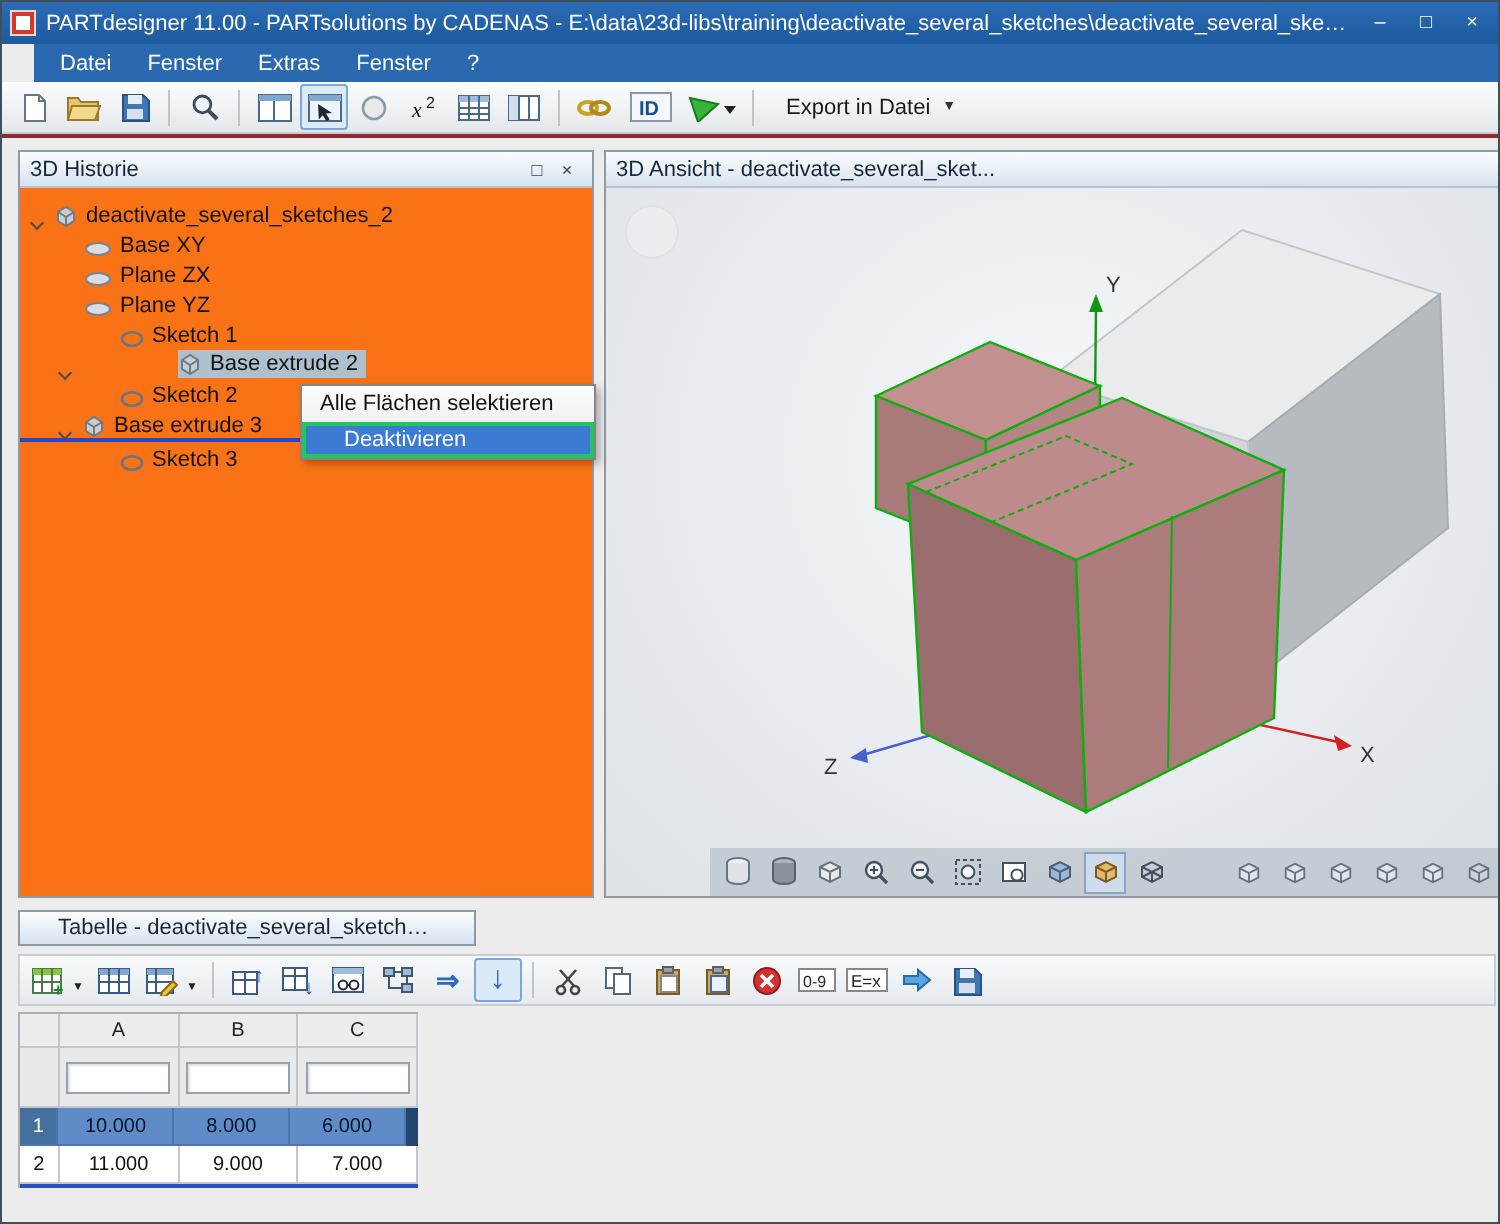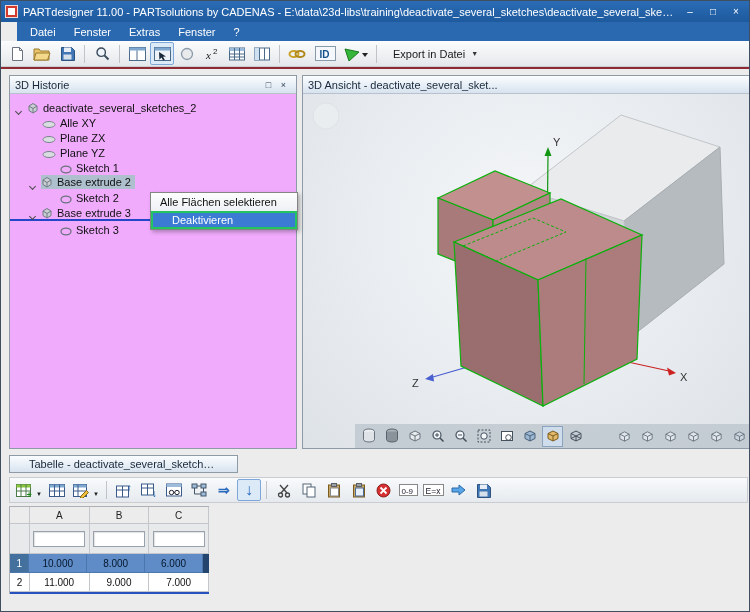--- a/index.html
+++ b/index.html
@@ -20,33 +20,33 @@
   .toolbar{position:absolute;top:40px;left:0;right:0;height:26px;background:linear-gradient(#fbfcfd,#e5e8eb);border-bottom:1px solid #c9ccd0;display:flex;align-items:center;padding-left:4px;gap:1px;}
   .tbtn{width:24px;height:23px;display:flex;align-items:center;justify-content:center;border:1px solid transparent;border-radius:2px;flex:none;}
   .tbtn.pressed{border-color:#7da7d9;background:#dce9f7;}
   .tbtn.wide{width:30px;}
   .tsep{width:1px;height:18px;background:#c0c4c8;margin:0 4px;flex:none;}
   .export-btn{display:flex;align-items:center;gap:6px;padding:3px 9px;margin-left:2px;color:#1a1a1a;}
   .caret{font-size:7px;color:#333;}
   .accent-line{position:absolute;top:66px;left:0;right:0;height:2px;background:#8e2a33;}
 
   
-  .panel{position:absolute;background:#f0abfc;border:1px solid #8e9aa6;}
+  .panel{position:absolute;background:#f97316;border:1px solid #8e9aa6;}
   .panel-hd{height:18px;background:linear-gradient(#fbfdff,#d7e3ef);border-bottom:1px solid #b7c2cd;display:flex;align-items:center;padding:0 5px;color:#18283a;}
   .hd-title{flex:1;white-space:nowrap;overflow:hidden;text-overflow:ellipsis;}
   .hd-btn{width:15px;height:14px;display:flex;align-items:center;justify-content:center;font-size:9px;color:#345;flex:none;}
 
   
   #history-panel{left:8px;top:74px;width:288px;height:374px;}
   .tree{position:relative;padding-top:5px;font-size:11px;color:#111;}
   .trow{height:15px;display:flex;align-items:flex-end;}
   .chev{width:5px;height:5px;border-right:1.4px solid #4a4a4a;border-bottom:1.4px solid #4a4a4a;transform:rotate(45deg);margin:-2px 6px 0 0;flex:none;}
   .t-ico{display:flex;align-items:center;margin-right:4px;flex:none;}
   .lvl0{padding-left:6px;} .lvl1{padding-left:20px;} .lvl1n{padding-left:32px;} .lvl2{padding-left:50px;}
-  .sel-bg{display:flex;align-items:center;background:#aebfce;height:14px;padding:0 4px 0 0;}
+  .sel-bg{display:flex;align-items:center;background:#aebfce;height:14px;padding:0 4px 0 0;margin-left:48px;}
   .sel-bg .t-ico{margin-left:0;}
   .drop-line{height:2px;background:#2446c8;margin:0;}
 
   
   #ctx-menu{position:absolute;left:140px;top:116px;width:148px;background:#f4f4f4;border:1px solid #848484;box-shadow:2px 2px 4px rgba(0,0,0,.28);z-index:20;}
   .ctx-item{height:18px;display:flex;align-items:center;padding-left:9px;background:linear-gradient(#fdfdfd,#eef1f4);color:#111;}
   .ctx-item.hl{background:#3b7bd4;color:#fff;border:2px solid #22c55e;padding-left:19px;}
 
   
   #view-panel{left:301px;top:74px;width:448px;height:374px;}
@@ -216,21 +216,21 @@
             </svg>
           </span>
         <span>deactivate_several_sketches_2</span>
       </div>
       <div class="trow lvl1n">
         <span class="t-ico">
             <svg width="14" height="9" viewBox="0 0 14 9">
               <ellipse cx="7" cy="4.5" rx="6" ry="3" fill="#d9dde1" stroke="#7a838c"></ellipse>
             </svg>
           </span>
-        <span>Alle XY</span>
+        <span>Base XY</span>
       </div>
       <div class="trow lvl1n">
         <span class="t-ico">
             <svg width="14" height="9" viewBox="0 0 14 9">
               <ellipse cx="7" cy="4.5" rx="6" ry="3" fill="#d9dde1" stroke="#7a838c"></ellipse>
             </svg>
           </span>
         <span>Plane ZX</span>
       </div>
       <div class="trow lvl1n">

